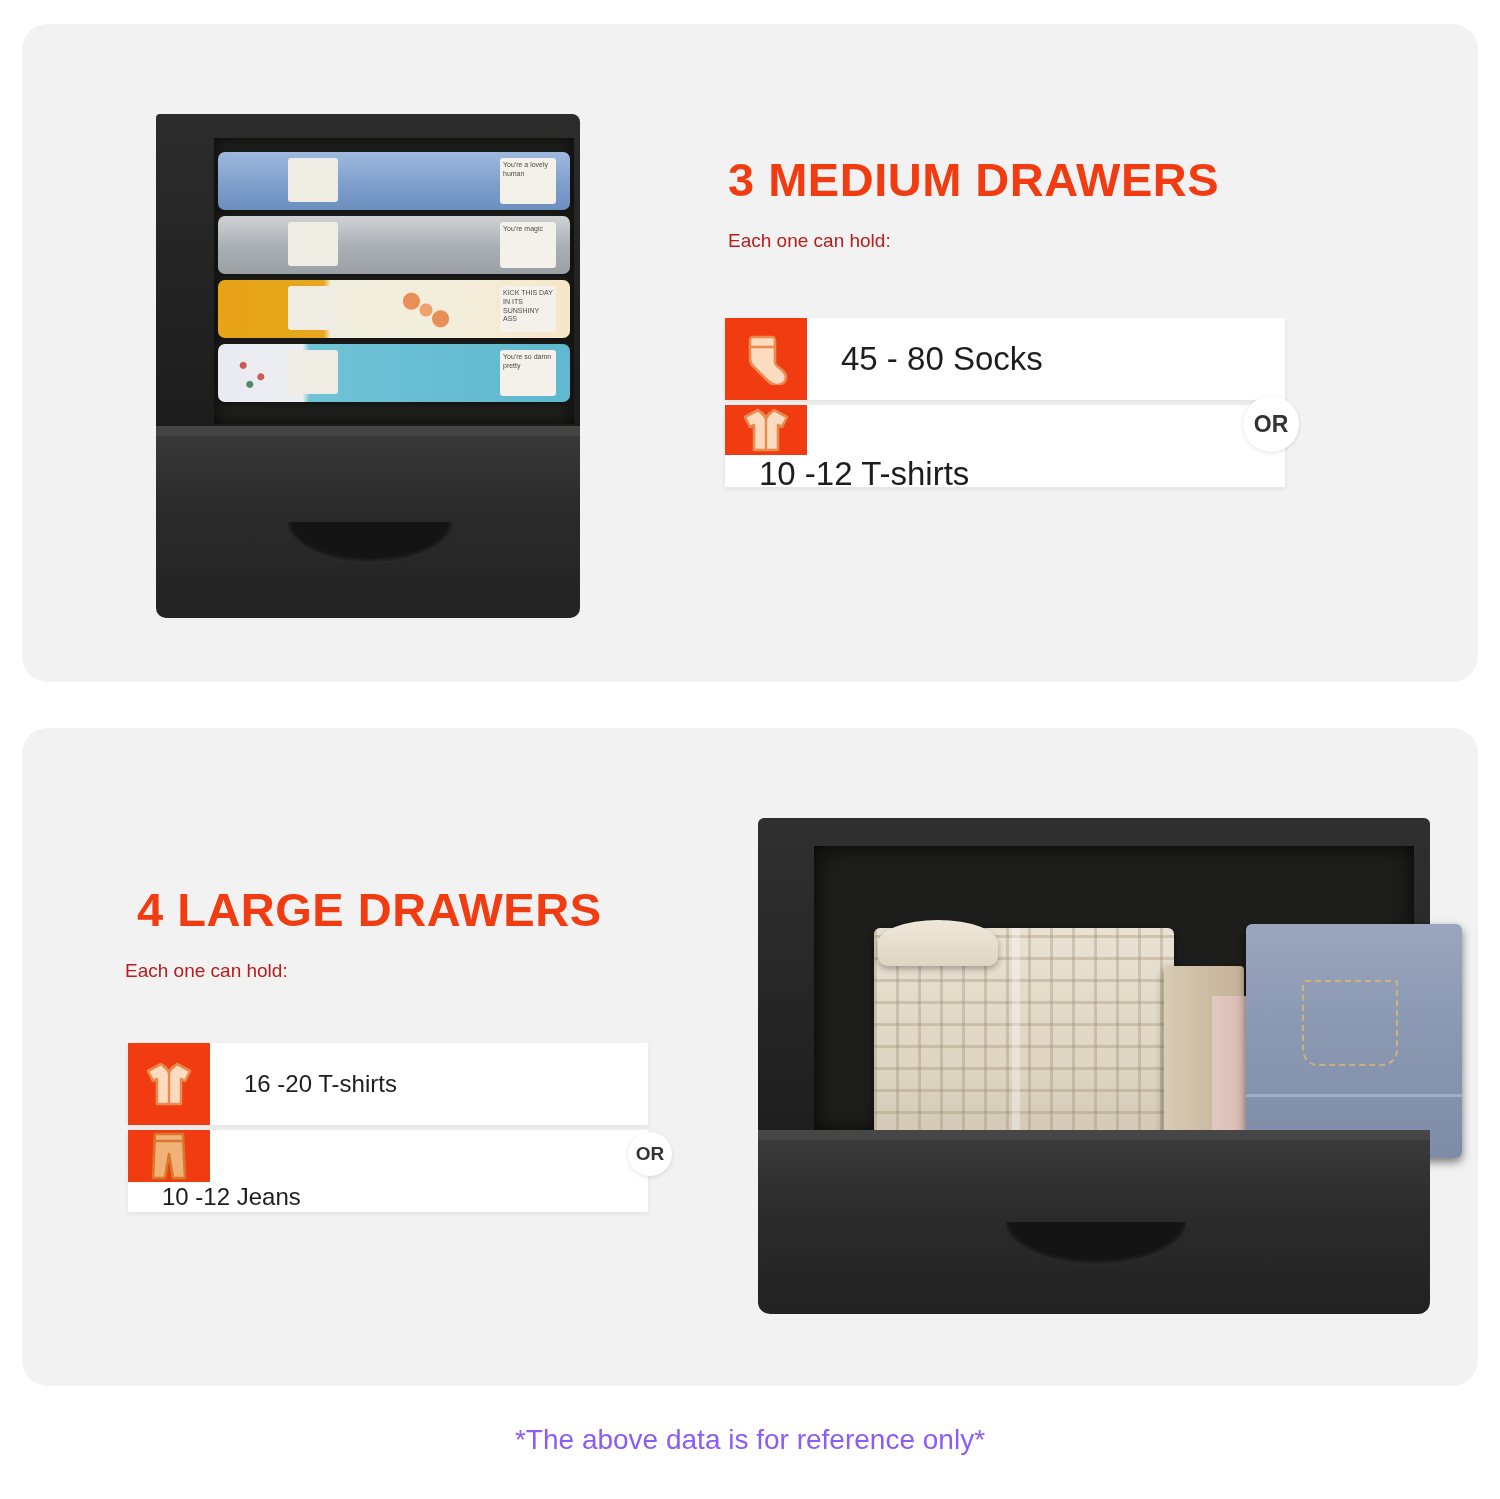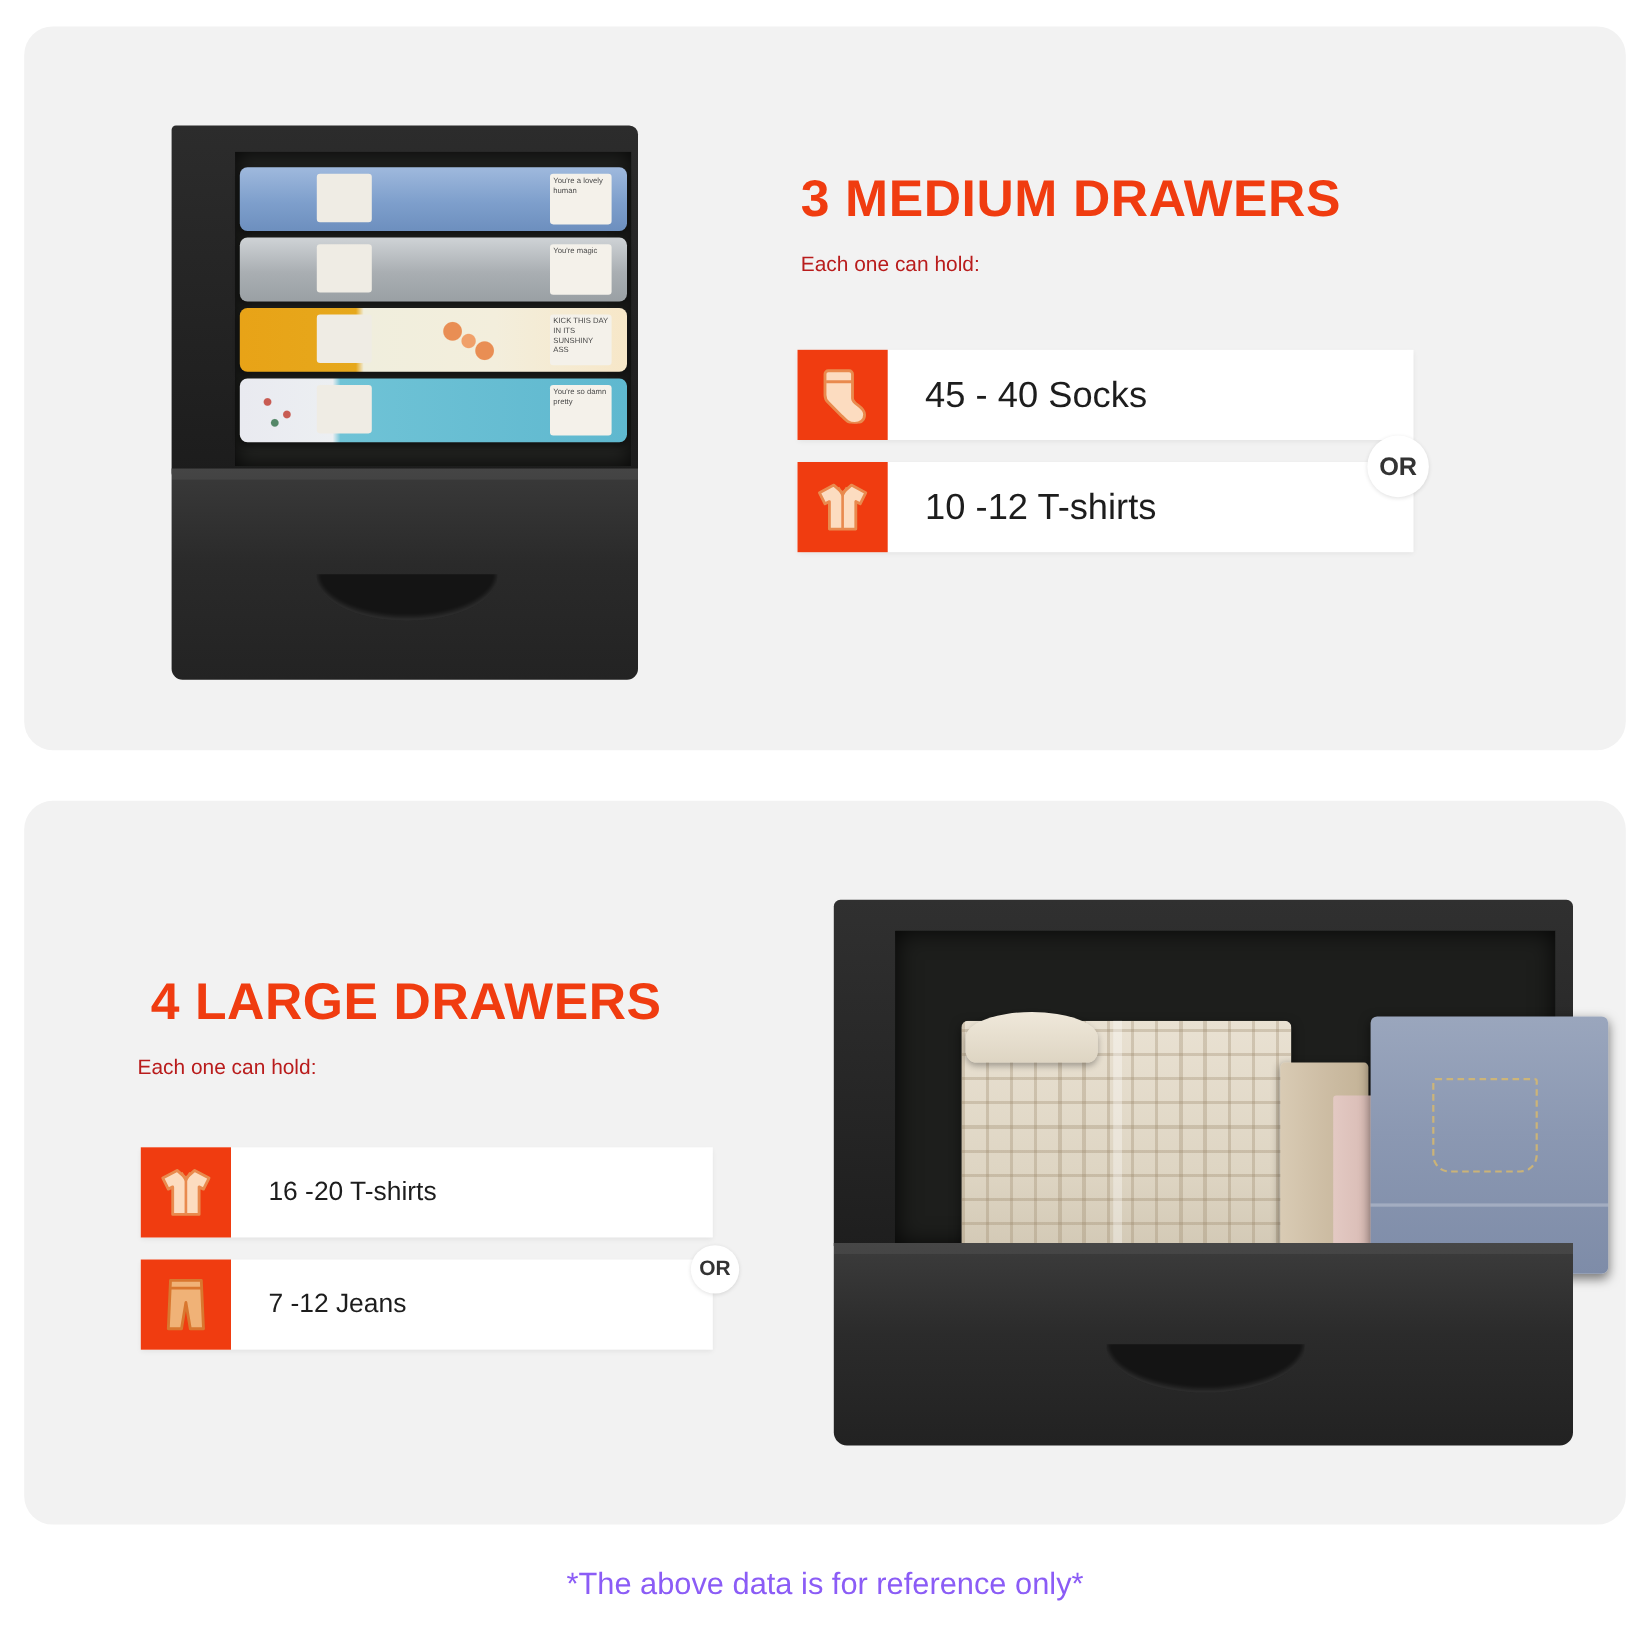--- a/index.html
+++ b/index.html
@@ -72,21 +72,21 @@
   .spec-row {
     display: flex;
     align-items: stretch;
     height: 82px;
     background: #ffffff;
     box-shadow: 0 2px 5px rgba(0,0,0,0.07);
   }
   #medium-specs .spec-row { width: 560px; }
   #large-specs  .spec-row { width: 520px; }
 
-  .spec-row + .spec-row { margin-top: 20px; }
+  .spec-row + .spec-row { margin-top: 5px; flex-direction: column; }
 
   .spec-icon {
     width: 82px;
     min-width: 82px;
     background: #f03c10;
     display: flex;
     align-items: center;
     justify-content: center;
   }
   .spec-text {
@@ -399,21 +399,21 @@
   <div class="subheading" id="medium-sub">Each one can hold:</div>
 
   <div class="spec-group" id="medium-specs">
     <div class="spec-row">
       <div class="spec-icon">
         <svg width="48" height="52" viewBox="0 0 48 52" aria-hidden="true">
           <path d="M14 4 h16 a3 3 0 0 1 3 3 v22 c0 6 11 7 11 15 0 5-4 8-9 8-6 0-9-4-13-8 L11 33 C9 31 8 29 8 26 V7 a3 3 0 0 1 3-3 z" fill="#fcdcc0" stroke="#e98a4e" stroke-width="2.6" stroke-linejoin="round"></path>
           <path d="M9 14 h24" stroke="#e98a4e" stroke-width="2.6"></path>
         </svg>
       </div>
-      <div class="spec-text">45 - 40 Socks</div>
+      <div class="spec-text">45 - 80 Socks</div>
     </div>
     <div class="spec-row">
       <div class="spec-icon">
         <svg width="52" height="50" viewBox="0 0 52 50" aria-hidden="true">
           <path d="M18 5 L26 12 L34 5 L47 12 L42 22 L38 20 V45 H14 V20 L10 22 L5 12 Z" fill="#fcdcc0" stroke="#e98a4e" stroke-width="2.6" stroke-linejoin="round"></path>
           <path d="M22 7 L26 14 L30 7" fill="none" stroke="#e98a4e" stroke-width="2.4"></path>
           <path d="M26 14 V45" stroke="#e98a4e" stroke-width="2.4"></path>
         </svg>
       </div>
       <div class="spec-text">10 -12 T-shirts</div>
@@ -438,21 +438,21 @@
       </div>
       <div class="spec-text">16 -20 T-shirts</div>
     </div>
     <div class="spec-row">
       <div class="spec-icon">
         <svg width="44" height="52" viewBox="0 0 44 52" aria-hidden="true">
           <path d="M8 4 H36 L38 48 H26 L22 24 L18 48 H6 Z" fill="#f0b277" stroke="#d9772f" stroke-width="2.6" stroke-linejoin="round"></path>
           <path d="M8 11 H36" stroke="#d9772f" stroke-width="2.4"></path>
         </svg>
       </div>
-      <div class="spec-text">7 -12 Jeans</div>
+      <div class="spec-text">10 -12 Jeans</div>
     </div>
   </div>
 
   <div class="or-badge" id="large-or">OR</div>
 
   <div id="photo-large">
     <div class="lbox-interior">
       <div class="lbox-inner-wall">
         <div class="shirt"></div>
         <div class="shirt-collar"></div>

